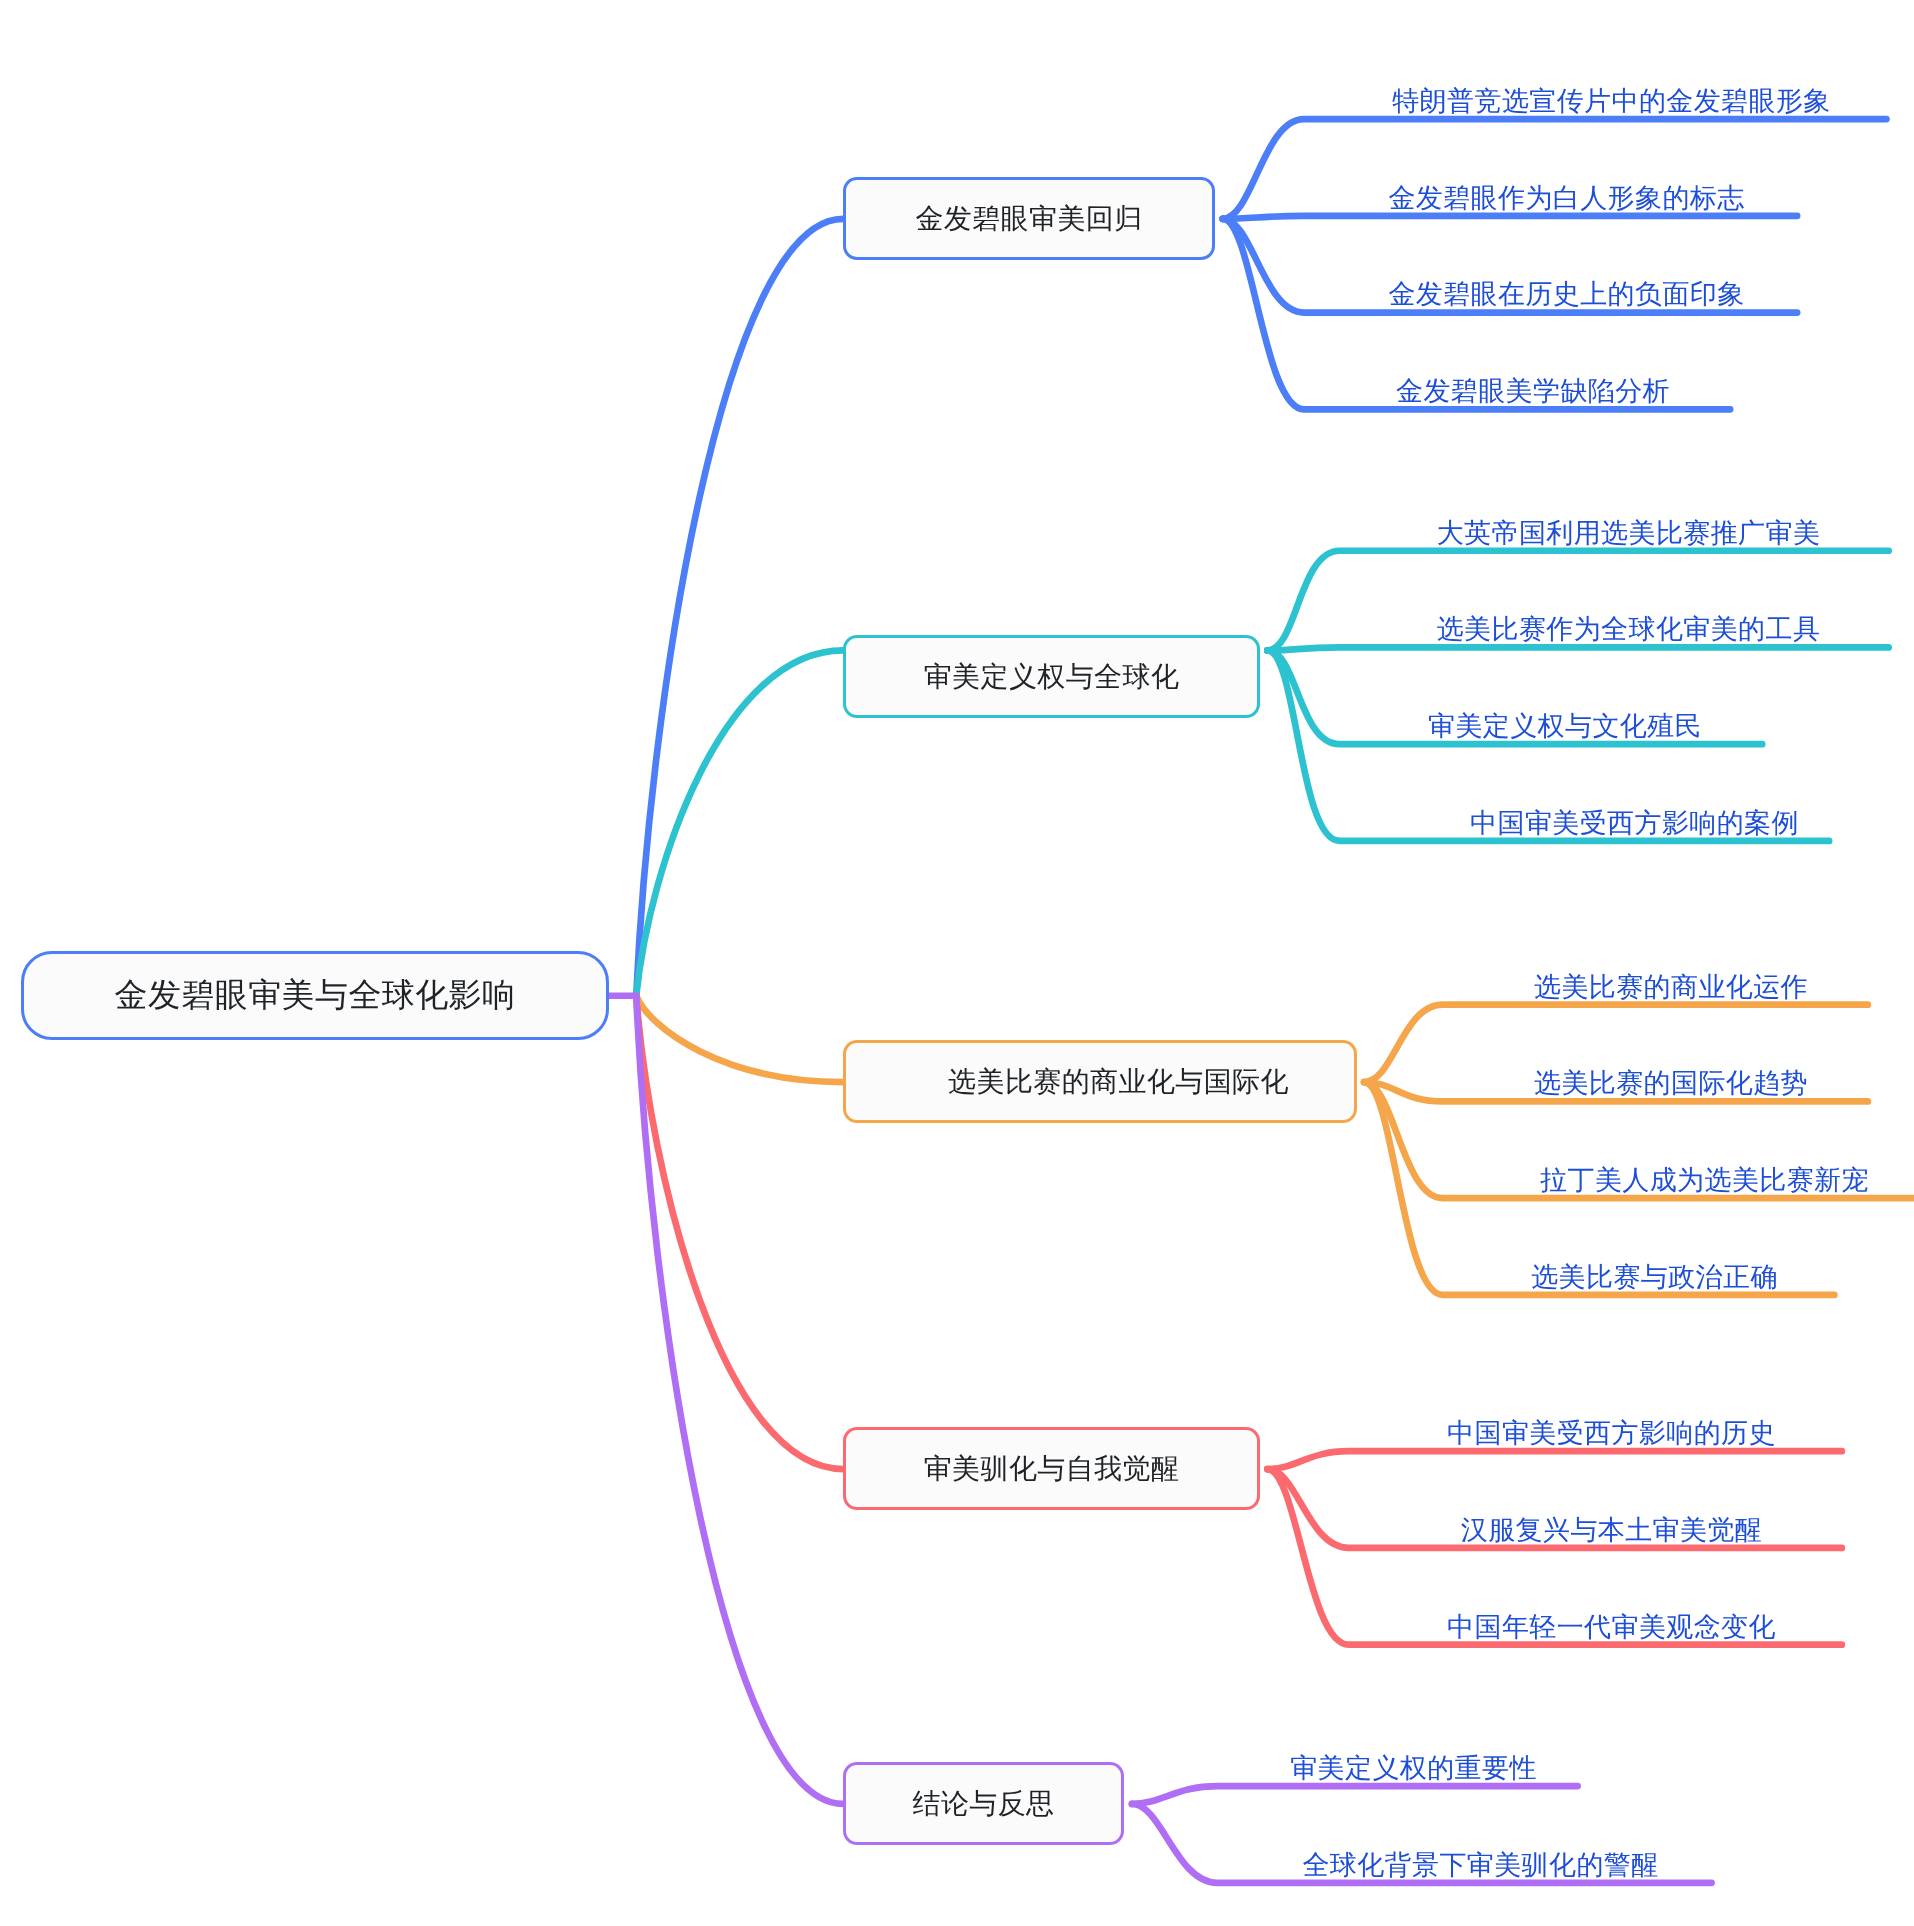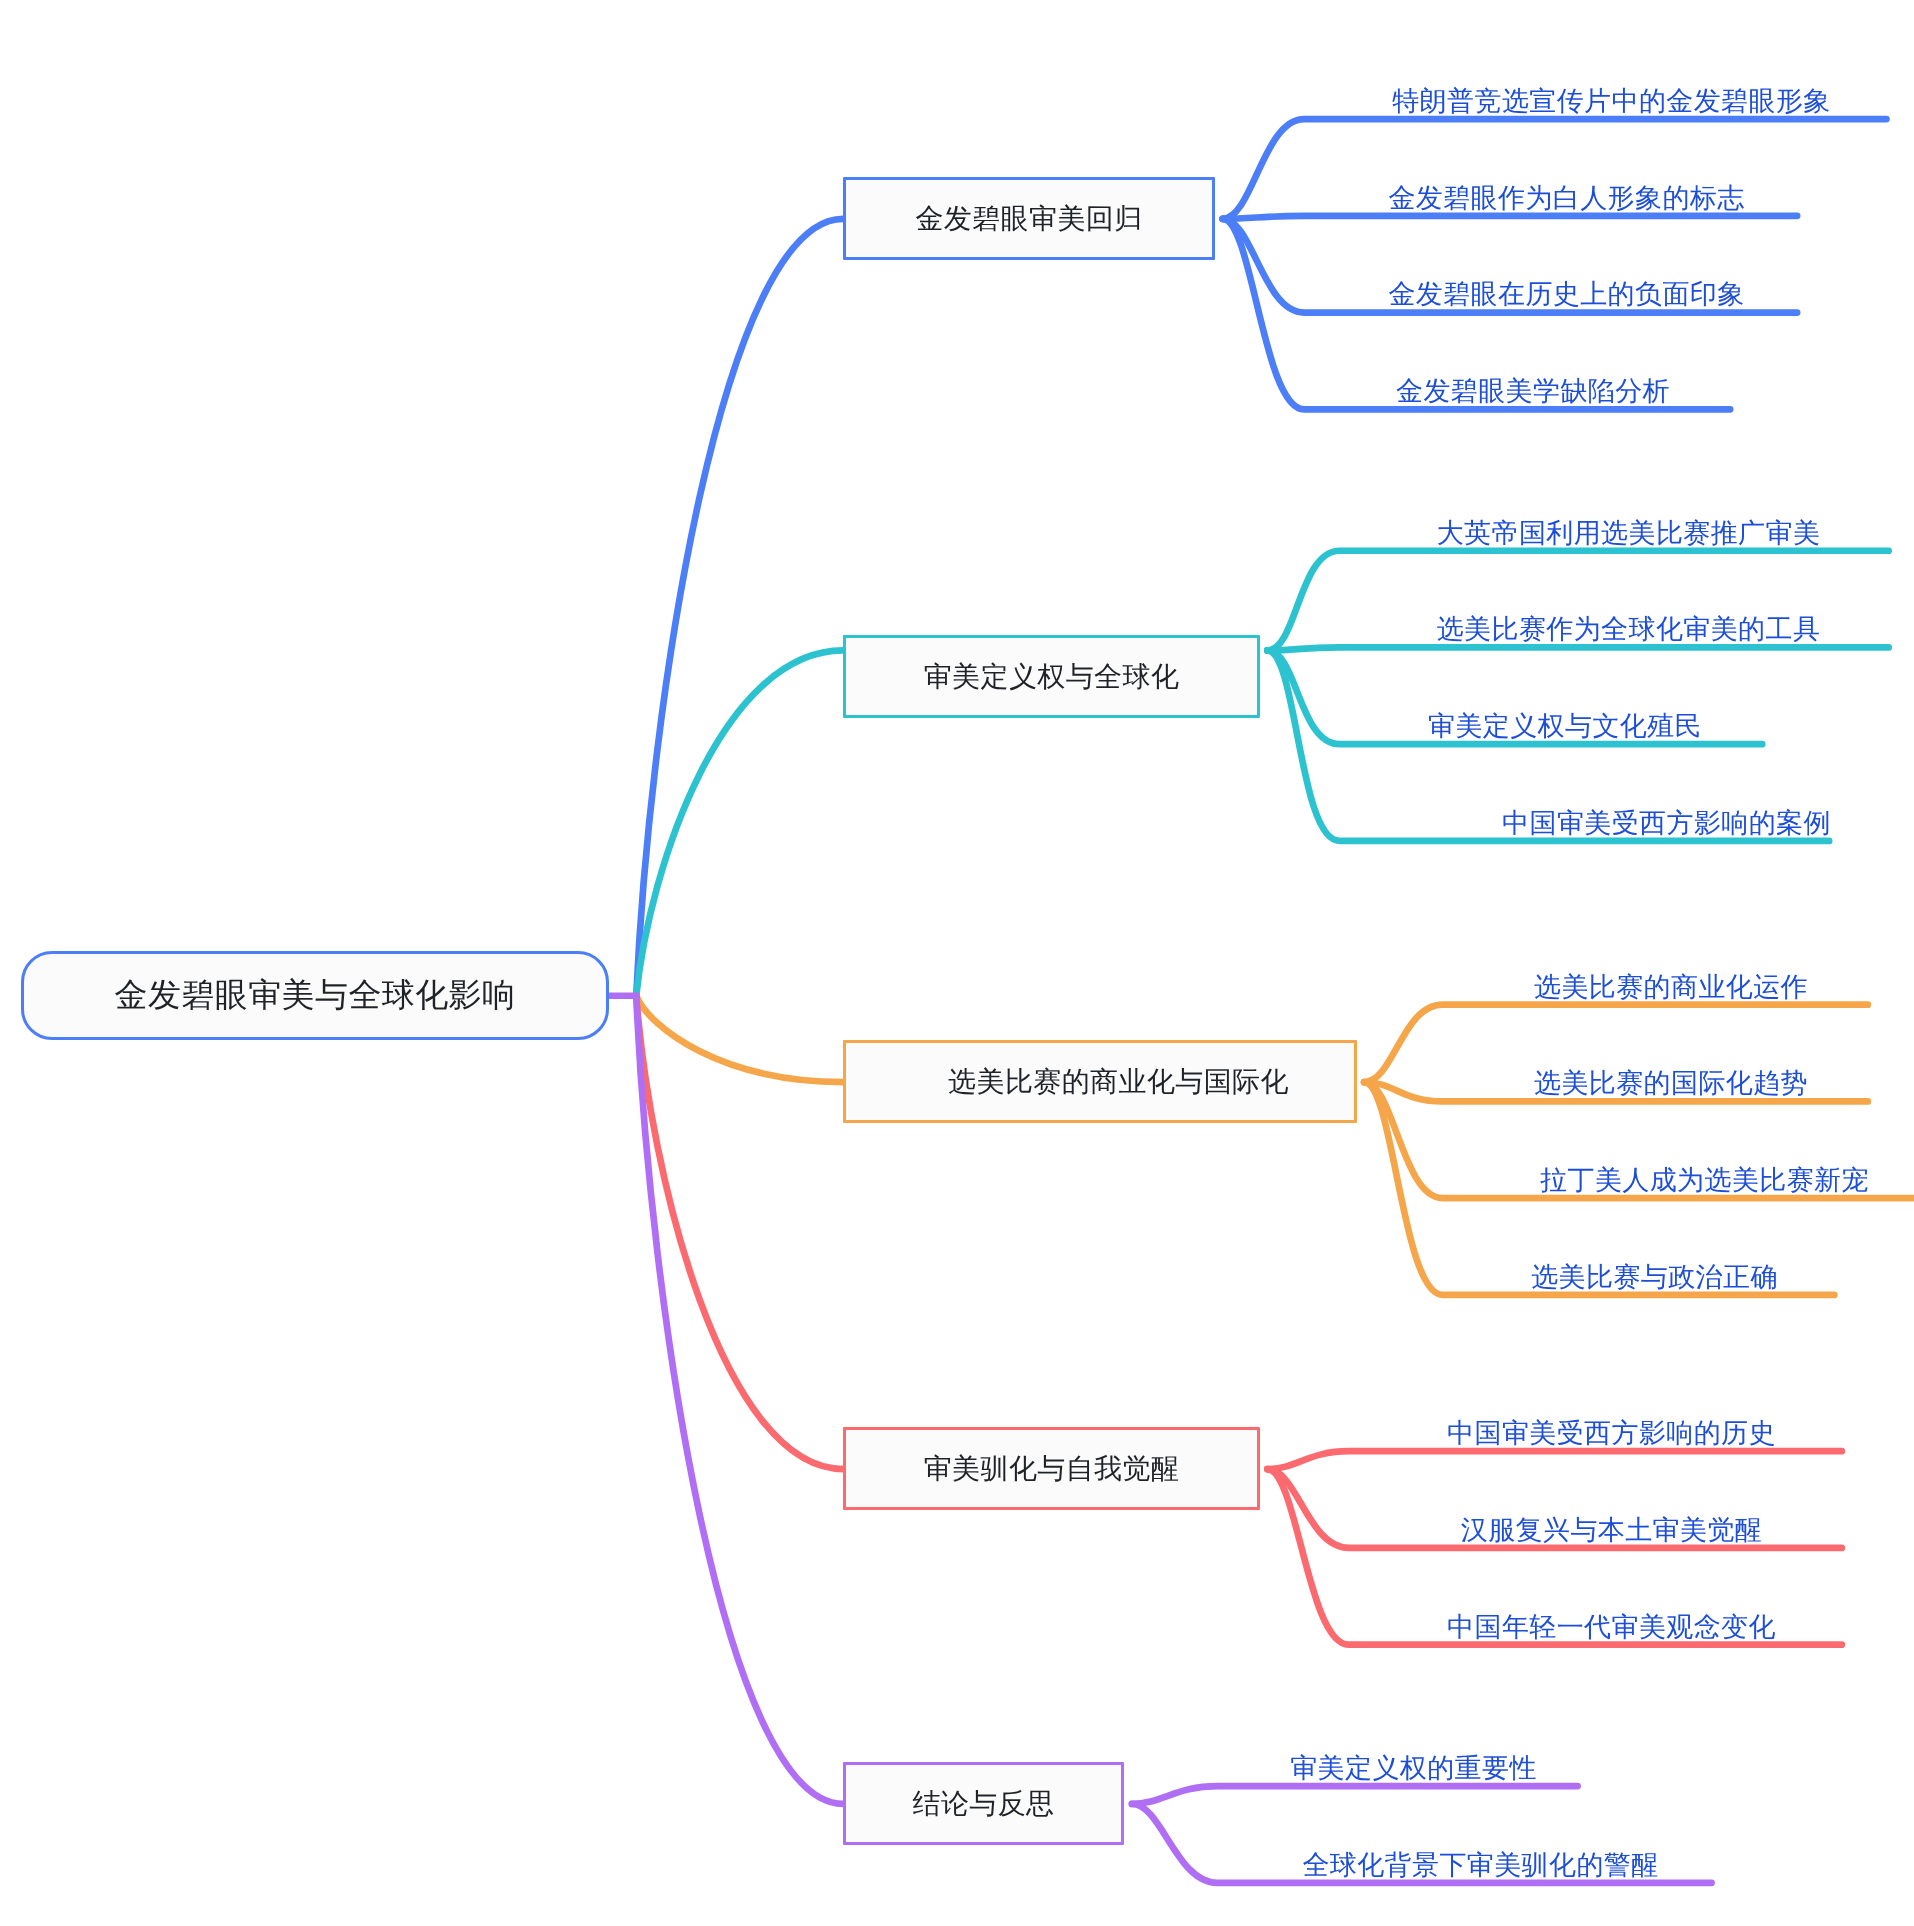--- a/index.html
+++ b/index.html
@@ -25,21 +25,21 @@
     top: 0;
     width: 1914px;
     height: 1926px;
   }
   .node-box {
     position: absolute;
     box-sizing: border-box;
     background: #fbfbfb;
     border-style: solid;
     border-width: 3px;
-    border-radius: 1px;
+    border-radius: 14px;
     display: flex;
     align-items: center;
     justify-content: center;
     color: #1f2328;
     letter-spacing: 0.4px;
     white-space: nowrap;
   }
   .root-box {
     font-size: 33px;
     border-radius: 16.4px;
@@ -110,21 +110,21 @@
     </div>
     <div class="leaf-label" style="left: 1368px; top: 505px; width: 521px; height: 46px;">
       <span>大英帝国利用选美比赛推广审美</span>
     </div>
     <div class="leaf-label" style="left: 1368px; top: 601px; width: 521px; height: 46px;">
       <span>选美比赛作为全球化审美的工具</span>
     </div>
     <div class="leaf-label" style="left: 1368px; top: 698px; width: 394px; height: 46px;">
       <span>审美定义权与文化殖民</span>
     </div>
-    <div class="leaf-label" style="left: 1436px; top: 795px; width: 461px; height: 46px;">
+    <div class="leaf-label" style="left: 1404px; top: 795px; width: 461px; height: 46px;">
       <span>中国审美受西方影响的案例</span>
     </div>
     <div class="node-box branch-box" style="left: 843px; top: 1040px; width: 514px; height: 83px; border-color: rgb(245, 166, 74); padding-left: 37px;">
       <span>选美比赛的商业化与国际化</span>
     </div>
     <div class="leaf-label" style="left: 1474px; top: 959px; width: 394px; height: 46px;">
       <span>选美比赛的商业化运作</span>
     </div>
     <div class="leaf-label" style="left: 1474px; top: 1055px; width: 394px; height: 46px;">
       <span>选美比赛的国际化趋势</span>

